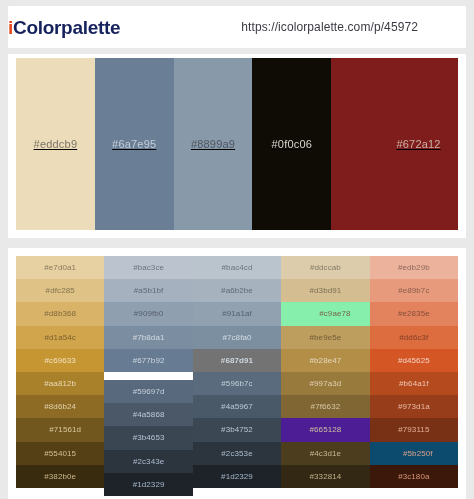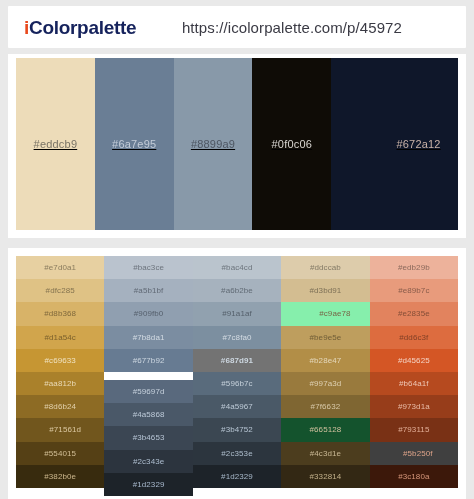--- a/index.html
+++ b/index.html
@@ -25,38 +25,38 @@
     background: #e9e9e9;
     padding: 6px 8px 8px 8px;
   }
 
   
   .header-card {
     background: #ffffff;
     height: 42px;
     display: flex;
     align-items: center;
-    padding: 0 16px;
+    padding: 0 0;
     border-radius: 1px;
   }
 
   .brand {
     font-size: 19px;
     font-weight: bold;
     letter-spacing: -0.3px;
     white-space: nowrap;
     line-height: 1;
   }
   .brand-i { color: #e8491d; }
   .brand-rest { color: #15225c; }
 
   .palette-url {
     margin-left: auto;
     margin-right: 48px;
-    font-size: 15px;
+    font-size: 12px;
     color: #3a3a44;
     white-space: nowrap;
     letter-spacing: 0.1px;
   }
 
   
   .main-card {
     background: #ffffff;
     margin-top: 6px;
     padding: 4px 8px 8px 8px;
@@ -127,21 +127,21 @@
         </div>
         <div class="main-swatch" style="background: rgb(106, 126, 149); color: rgb(195, 204, 216);">
           <span>#6a7e95</span>
         </div>
         <div class="main-swatch" style="background: rgb(136, 153, 169); color: rgb(77, 86, 98);">
           <span>#8899a9</span>
         </div>
         <div class="main-swatch" style="background: rgb(15, 12, 6); color: rgb(216, 214, 210);">
           <span>#0f0c06</span>
         </div>
-        <div class="main-swatch" style="background: #0f172a; color: rgb(201, 178, 166); padding-left: 48px;">
+        <div class="main-swatch" style="background: #7f1d1d; color: rgb(201, 178, 166); padding-left: 48px;">
           <span>#672a12</span>
         </div>
       </div>
   </div>
 
   <div class="grid-card">
     <div class="shade-grid">
         <div class="shade-col">
           <div class="shade-cell" style="background: rgb(231, 208, 161); color: rgb(138, 124, 94);">
             <span>#e7d0a1</span>
@@ -253,21 +253,21 @@
           </div>
           <div class="shade-cell" style="background: rgb(178, 142, 71); color: rgb(229, 216, 188);">
             <span>#b28e47</span>
           </div>
           <div class="shade-cell" style="background: rgb(153, 122, 61); color: rgb(222, 208, 178);">
             <span>#997a3d</span>
           </div>
           <div class="shade-cell" style="background: rgb(127, 102, 50); color: rgb(215, 200, 168);">
             <span>#7f6632</span>
           </div>
-          <div class="shade-cell" style="background: #14532d; color: rgb(208, 192, 158);">
+          <div class="shade-cell" style="background: #4c1d95; color: rgb(208, 192, 158);">
             <span>#665128</span>
           </div>
           <div class="shade-cell" style="background: rgb(76, 61, 30); color: rgb(201, 184, 148);">
             <span>#4c3d1e</span>
           </div>
           <div class="shade-cell" style="background: rgb(51, 40, 20); color: rgb(194, 176, 138);">
             <span>#332814</span>
           </div>
         </div>
         <div class="shade-col">
@@ -288,21 +288,21 @@
           </div>
           <div class="shade-cell" style="background: rgb(182, 74, 31); color: rgb(238, 198, 180);">
             <span>#b64a1f</span>
           </div>
           <div class="shade-cell" style="background: rgb(151, 61, 26); color: rgb(232, 186, 165);">
             <span>#973d1a</span>
           </div>
           <div class="shade-cell" style="background: rgb(121, 49, 21); color: rgb(226, 174, 151);">
             <span>#793115</span>
           </div>
-          <div class="shade-cell" style="background: #404040; color: rgb(220, 162, 136); padding-left: 8px;">
+          <div class="shade-cell" style="background: #0c4a6e; color: rgb(220, 162, 136); padding-left: 8px;">
             <span>#5b250f</span>
           </div>
           <div class="shade-cell" style="background: rgb(60, 24, 10); color: rgb(213, 150, 122);">
             <span>#3c180a</span>
           </div>
         </div>
       </div>
   </div>
 
 </div>

